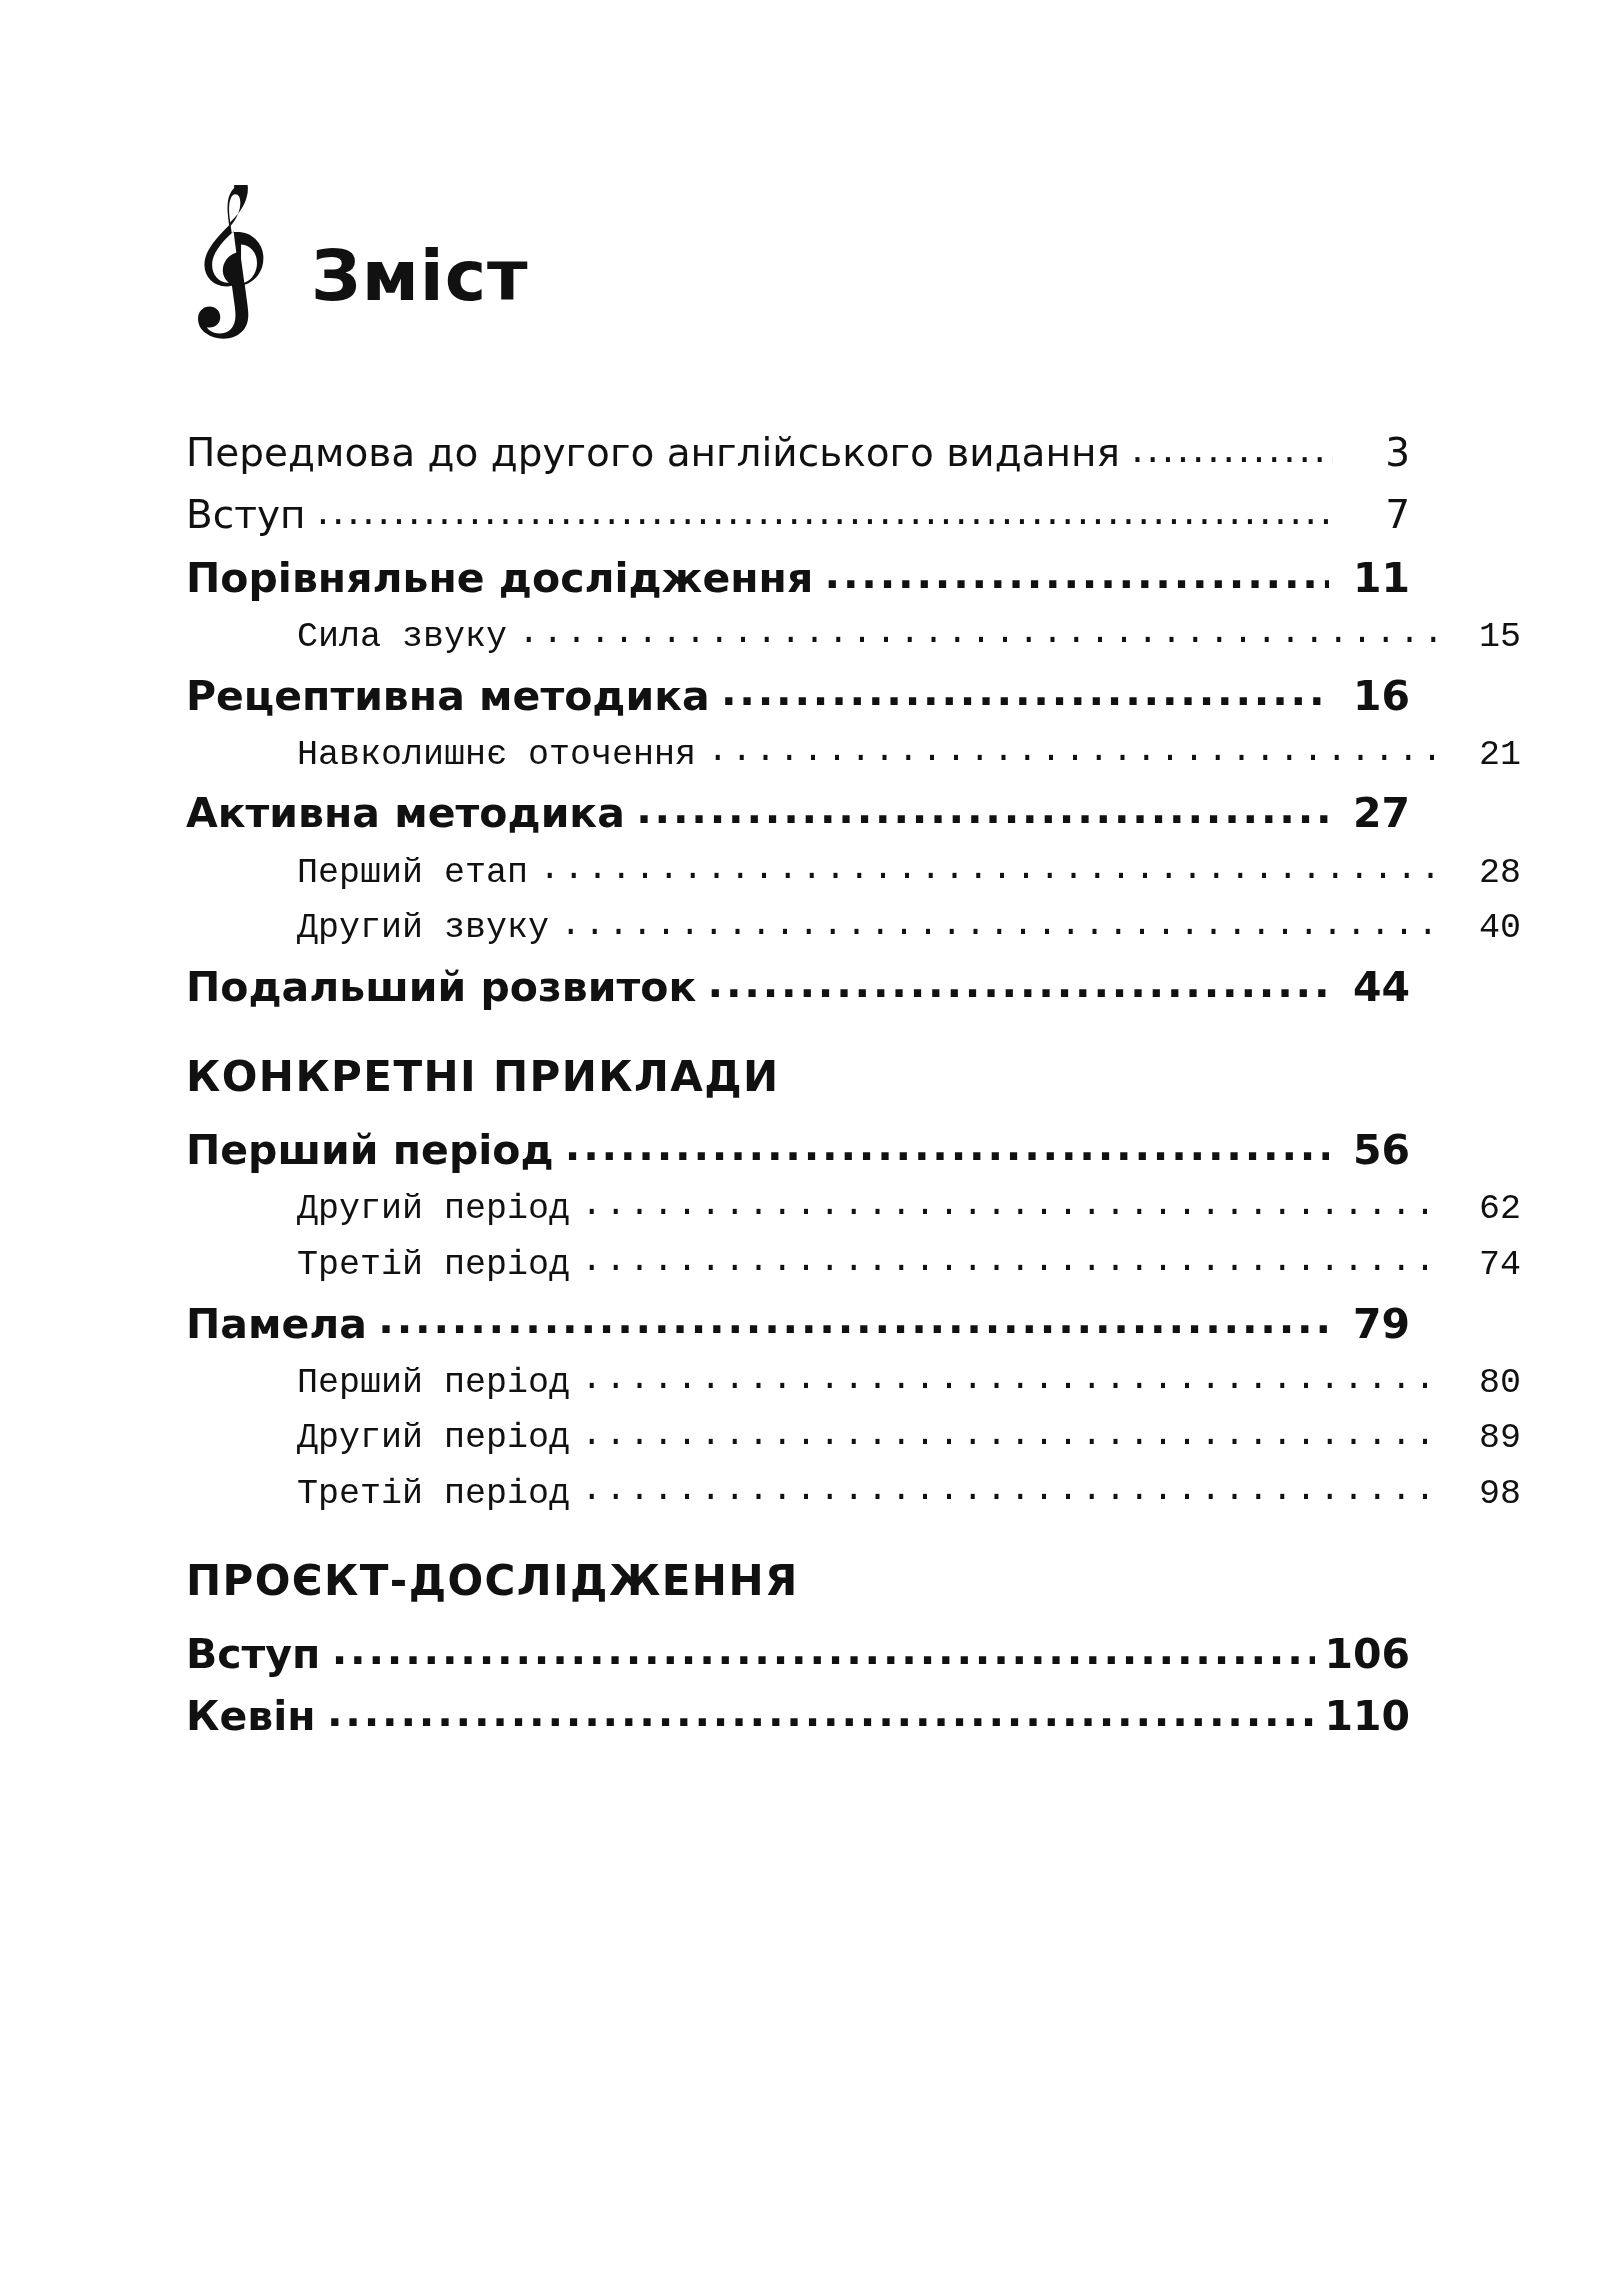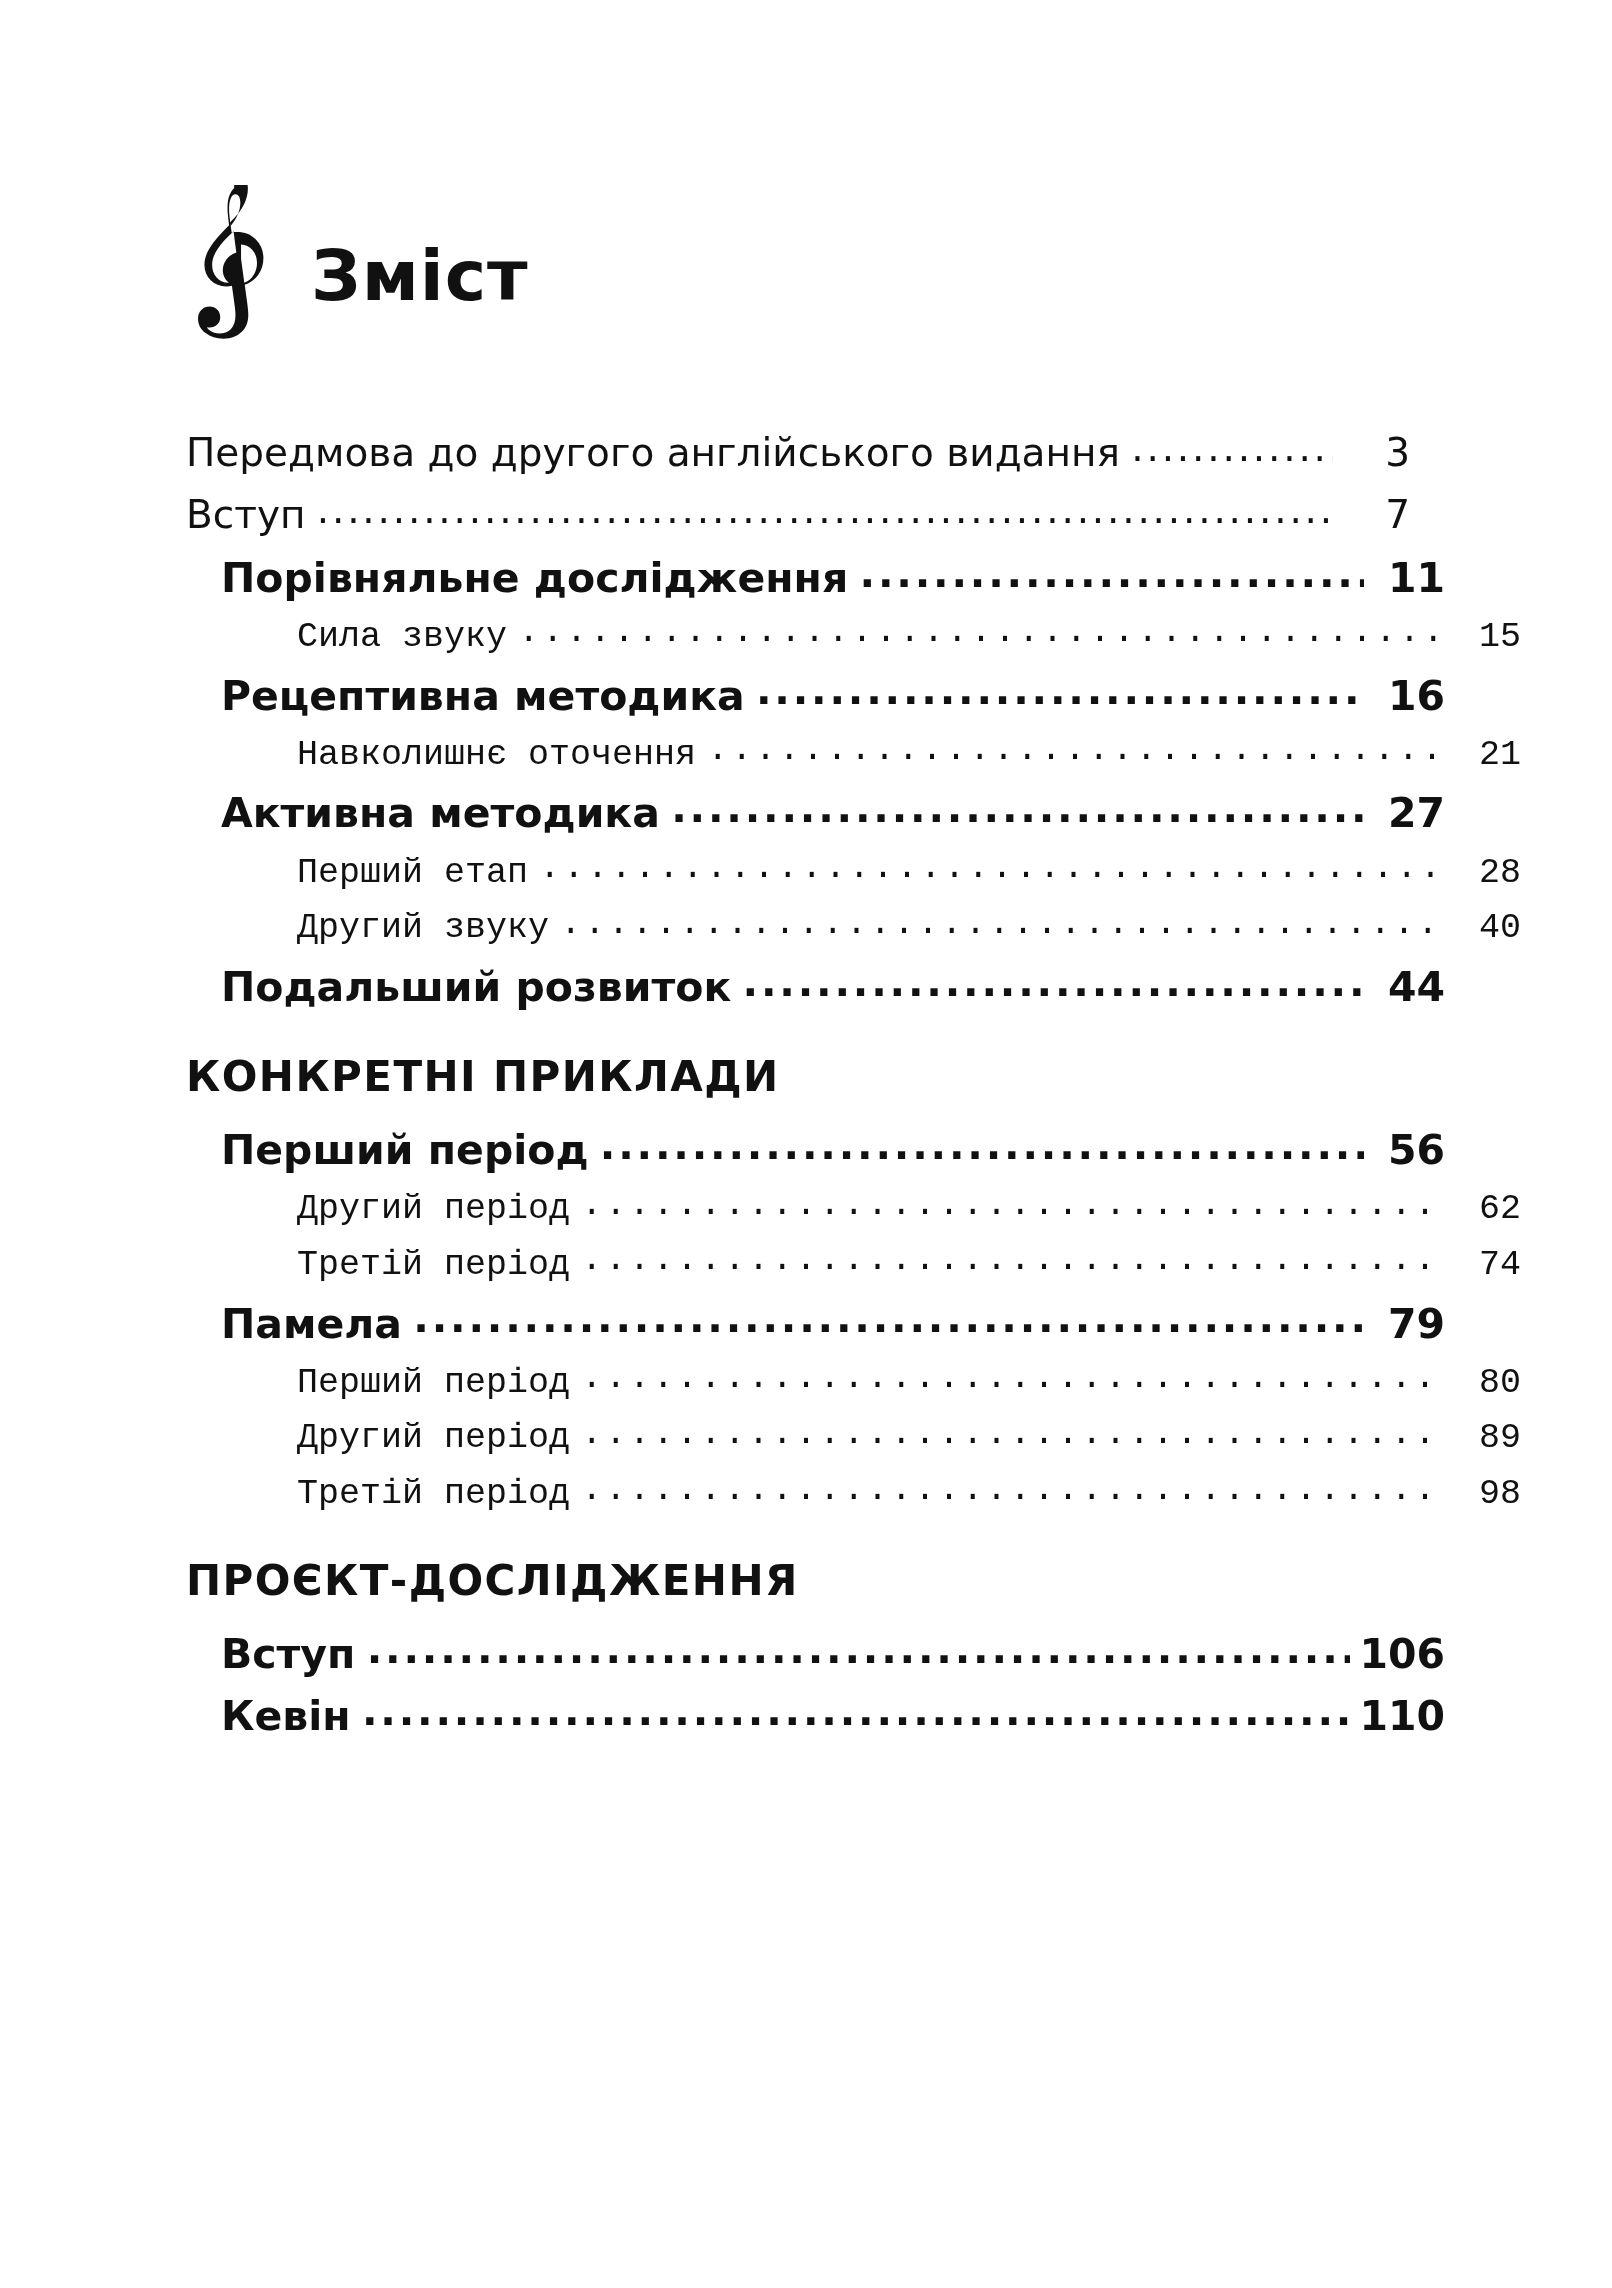--- a/index.html
+++ b/index.html
@@ -47,21 +47,21 @@
   }
   
   .toc {
     position: absolute;
     left: 186px;
     top: 433px;
     width: 1224px;
   }
   .toc-row {
     display: flex;
-    align-items: flex-start;
+    align-items: center;
     width: 100%;
     white-space: nowrap;
   }
   .toc-label {
     flex: 0 0 auto;
     padding-right: 9.4px;
   }
   .leader {
     flex: 1 1 auto;
     overflow: hidden;
@@ -102,21 +102,20 @@
     color: #111;
   }
   .lvl-section.first { margin-top: 38px; }
 
   .lvl-major {
     font-size: 41px;
     font-weight: 700;
     line-height: 1.05;
     margin-bottom: 19px;
     color: #111;
-    margin-left: 35px;
   }
   .lvl-major .toc-page { min-width: 72px; }
 
   .lvl-sub {
     font-size: 35px;
     font-weight: 400;
     line-height: 1.05;
     margin-bottom: 19px;
     padding-left: 111px;
     color: #111;

